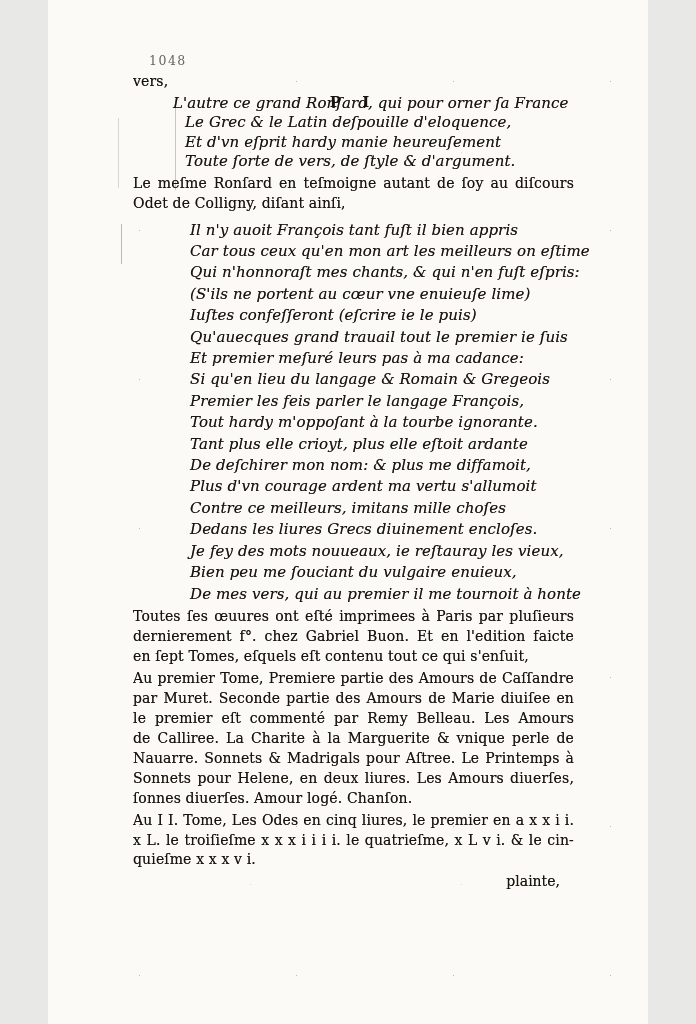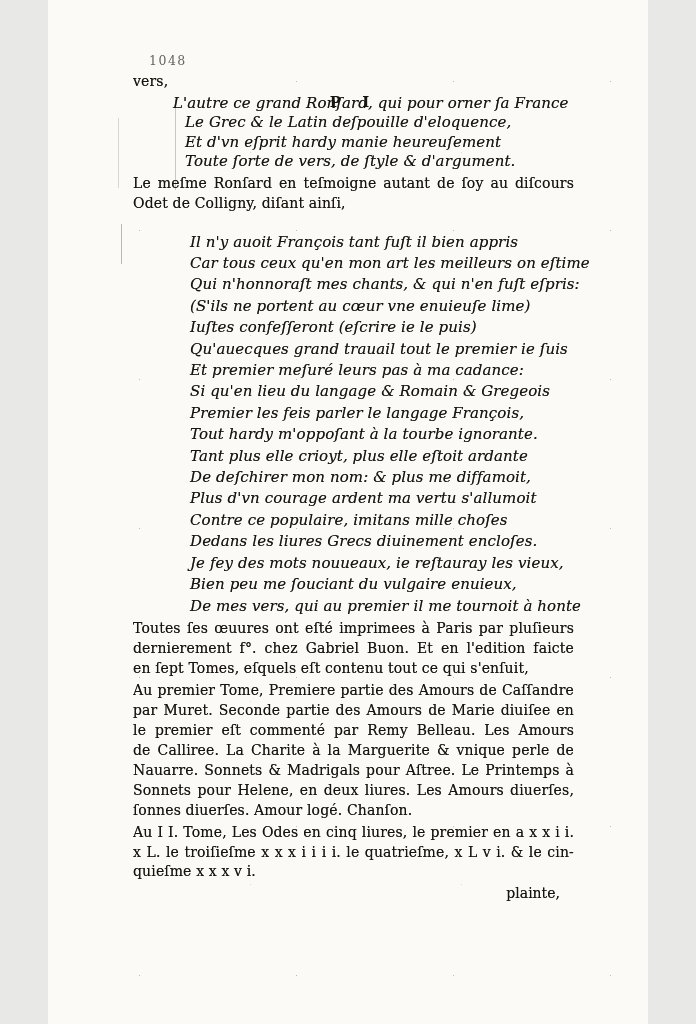--- a/index.html
+++ b/index.html
@@ -24,21 +24,21 @@
     letter-spacing:.15px;text-shadow:0 0 .6px rgba(25,18,6,.65);
   }
   .full{text-align:justify;text-align-last:justify;}
   .vl{
     font-style:italic;font-size:15px;letter-spacing:.1px;white-space:nowrap;
     text-shadow:0 0 .6px rgba(25,18,6,.6);
   }
   .v1{margin-left:52px;margin-top:2px;}
   .v1 .vl{line-height:19.5px;}
   .v1 .vl:first-child{margin-left:-12px;}
-  .v2{margin-left:57px;margin-top:18px;}
+  .v2{margin-left:57px;margin-top:6px;}
   .v2 .vl{line-height:21.4px;}
   .block{margin-top:2px;}
   .catchword{font-size:14px;line-height:19.8px;text-align:right;padding-right:14px;text-shadow:0 0 .6px rgba(25,18,6,.65);}
   .margin-mark{position:absolute;width:1px;background:#6b6a64;}
   .mm1{left:73px;top:224px;height:40px;opacity:.45;}
   .mm2{left:127px;top:98px;height:92px;opacity:.35;}
   .mm3{left:70px;top:118px;height:70px;opacity:.25;}
 </style>
 </head>
 <body>
@@ -79,21 +79,21 @@
       <div class="vl">(S'ils ne portent au cœur vne enuieuſe lime)</div>
       <div class="vl">Iuſtes confeſſeront (eſcrire ie le puis)</div>
       <div class="vl">Qu'auecques grand trauail tout le premier ie ſuis</div>
       <div class="vl">Et premier meſuré leurs pas à ma cadance:</div>
       <div class="vl">Si qu'en lieu du langage &amp; Romain &amp; Gregeois</div>
       <div class="vl">Premier les feis parler le langage François,</div>
       <div class="vl">Tout hardy m'oppoſant à la tourbe ignorante.</div>
       <div class="vl">Tant plus elle crioyt, plus elle eſtoit ardante</div>
       <div class="vl">De deſchirer mon nom: &amp; plus me diffamoit,</div>
       <div class="vl">Plus d'vn courage ardent ma vertu s'allumoit</div>
-      <div class="vl">Contre ce populaire, imitans mille choſes</div>
+      <div class="vl">Contre ce meilleurs, imitans mille choſes</div>
       <div class="vl">Dedans les liures Grecs diuinement encloſes.</div>
       <div class="vl">Je fey des mots nouueaux, ie reſtauray les vieux,</div>
       <div class="vl">Bien peu me ſouciant du vulgaire enuieux,</div>
       <div class="vl">De mes vers, qui au premier il me tournoit à honte</div>
     </div>
 
     <div class="block">
       <div class="pl full">Toutes ſes œuures ont eſté imprimees à Paris par pluſieurs fois 4°. 16°. &amp;</div>
       <div class="pl full">dernierement f°. chez Gabriel Buon. Et en l'edition faicte 16°. ſont redigees</div>
       <div class="pl">en ſept Tomes, eſquels eſt contenu tout ce qui s'enſuit,</div>

